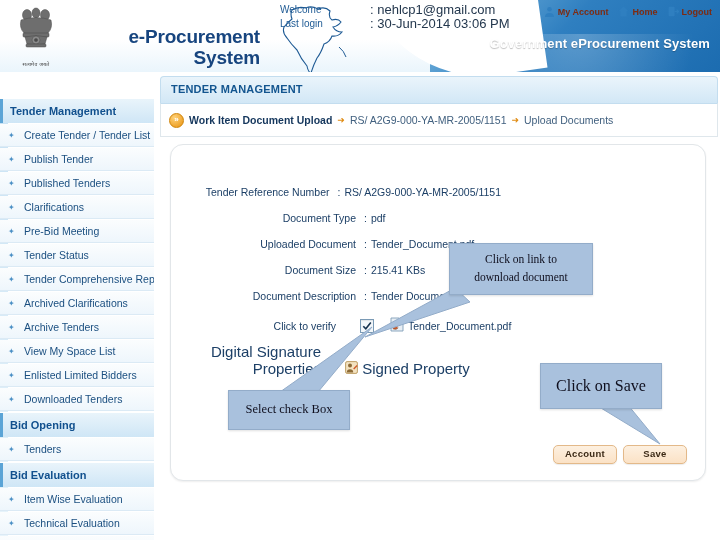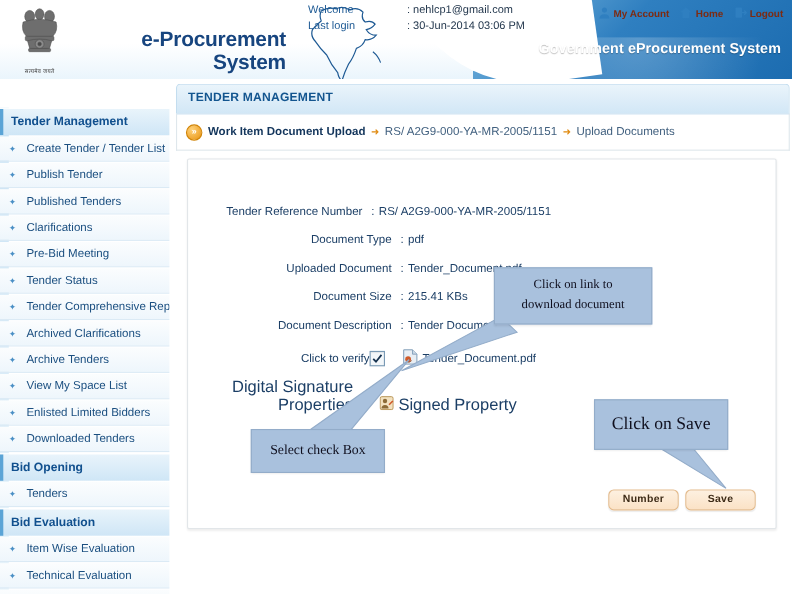--- a/index.html
+++ b/index.html
@@ -48,21 +48,21 @@
   .map{
     position:absolute;left:262px;top:2px;width:110px;height:70px;
   }
   .welcome-block{
     position:absolute;left:280px;top:3px;width:150px;
     font-size:10px;color:#1e5a94;line-height:14px;
   }
   .welcome-block .row{display:block;}
   .userinfo{
     position:absolute;left:370px;top:3px;width:200px;
-    font-size:10px;color:#23374d;line-height:14px;
+    font-size:13px;color:#23374d;line-height:14px;
   }
   .userinfo .row{display:block;white-space:nowrap;}
   .hdr-links{
     position:absolute;right:8px;top:6px;
     display:flex;gap:10px;align-items:center;
     font-size:9px;font-weight:bold;color:#7d2b12;
   }
   .hdr-links .lnk{display:flex;align-items:center;gap:3px;cursor:pointer;white-space:nowrap;}
   .hdr-links .gicon{display:inline-block;width:11px;height:11px;}
   .sys-title{
@@ -140,42 +140,42 @@
   }
   .bcrumb{font-size:10.5px;color:#2b4a6b;display:flex;align-items:center;gap:5px;}
   .bcrumb .b1{font-weight:bold;color:#14365c;}
   .bcrumb .sep{color:#e08b12;font-size:9px;}
   .bcrumb .b2,.bcrumb .b3{color:#41607f;}
 
   .panel{
     position:absolute;left:14px;top:72px;right:14px;height:335px;
     background:#ffffff;
     border:1px solid #e2e6e9;
-    border-radius:2px;
+    border-radius:13px;
     box-shadow:0 1px 2px rgba(0,0,0,.07);
   }
 
   .detail-rows{
     position:absolute;left:0;top:34px;width:330px;
   }
   .drow{
     display:flex;align-items:center;height:26px;font-size:10.5px;
   }
   .drow .lbl{
     width:185px;text-align:right;color:#1c3f66;padding-right:4px;white-space:nowrap;
   }
   .drow .val{color:#1c3f66;white-space:nowrap;}
   .drow .colon{padding:0 4px;color:#1c3f66;}
 
   
   .verify-row{
     position:absolute;left:0;top:172px;width:360px;
     display:flex;align-items:center;font-size:10.5px;
   }
-  .verify-row .vlbl{width:165px;text-align:right;color:#1c3f66;padding-right:0;}
+  .verify-row .vlbl{width:165px;text-align:right;color:#1c3f66;padding-right:24px;}
   .chkbox{
     width:12px;height:12px;border:1px solid #7a9ab5;background:#f3f7fa;
     display:inline-flex;align-items:center;justify-content:center;
     cursor:pointer;box-shadow:inset 0 1px 1px rgba(0,0,0,.08);
   }
   .chkbox svg{display:block;}
   .pdflink{
     display:flex;align-items:center;gap:4px;margin-left:16px;cursor:pointer;
     color:#1c3f66;font-size:10.5px;
   }
@@ -405,21 +405,21 @@
                 <circle cx="5" cy="4.6" r="2" fill="#8d6b36"></circle>
                 <path d="M1.8 11.4 q0 -3.2 3.2 -3.2 t3.2 3.2z" fill="#8d6b36"></path>
                 <path d="M8.2 7.4 l3.4 -3.4 l1 1 l-3.4 3.4z" fill="#cf5a2a"></path>
               </svg>
           </span>
           <span>Signed Property</span>
         </span>
       </div>
 
       <div class="btn-row">
-        <span class="btn">Number</span>
+        <span class="btn">Account</span>
         <span class="btn">Save</span>
       </div>
 
     </div>
 
     <div class="spacer-bottom"></div>
   </div>
 </div>
 
 <svg class="tail" style="left:0;top:0;width:720px;height:540px;" viewBox="0 0 720 540">

